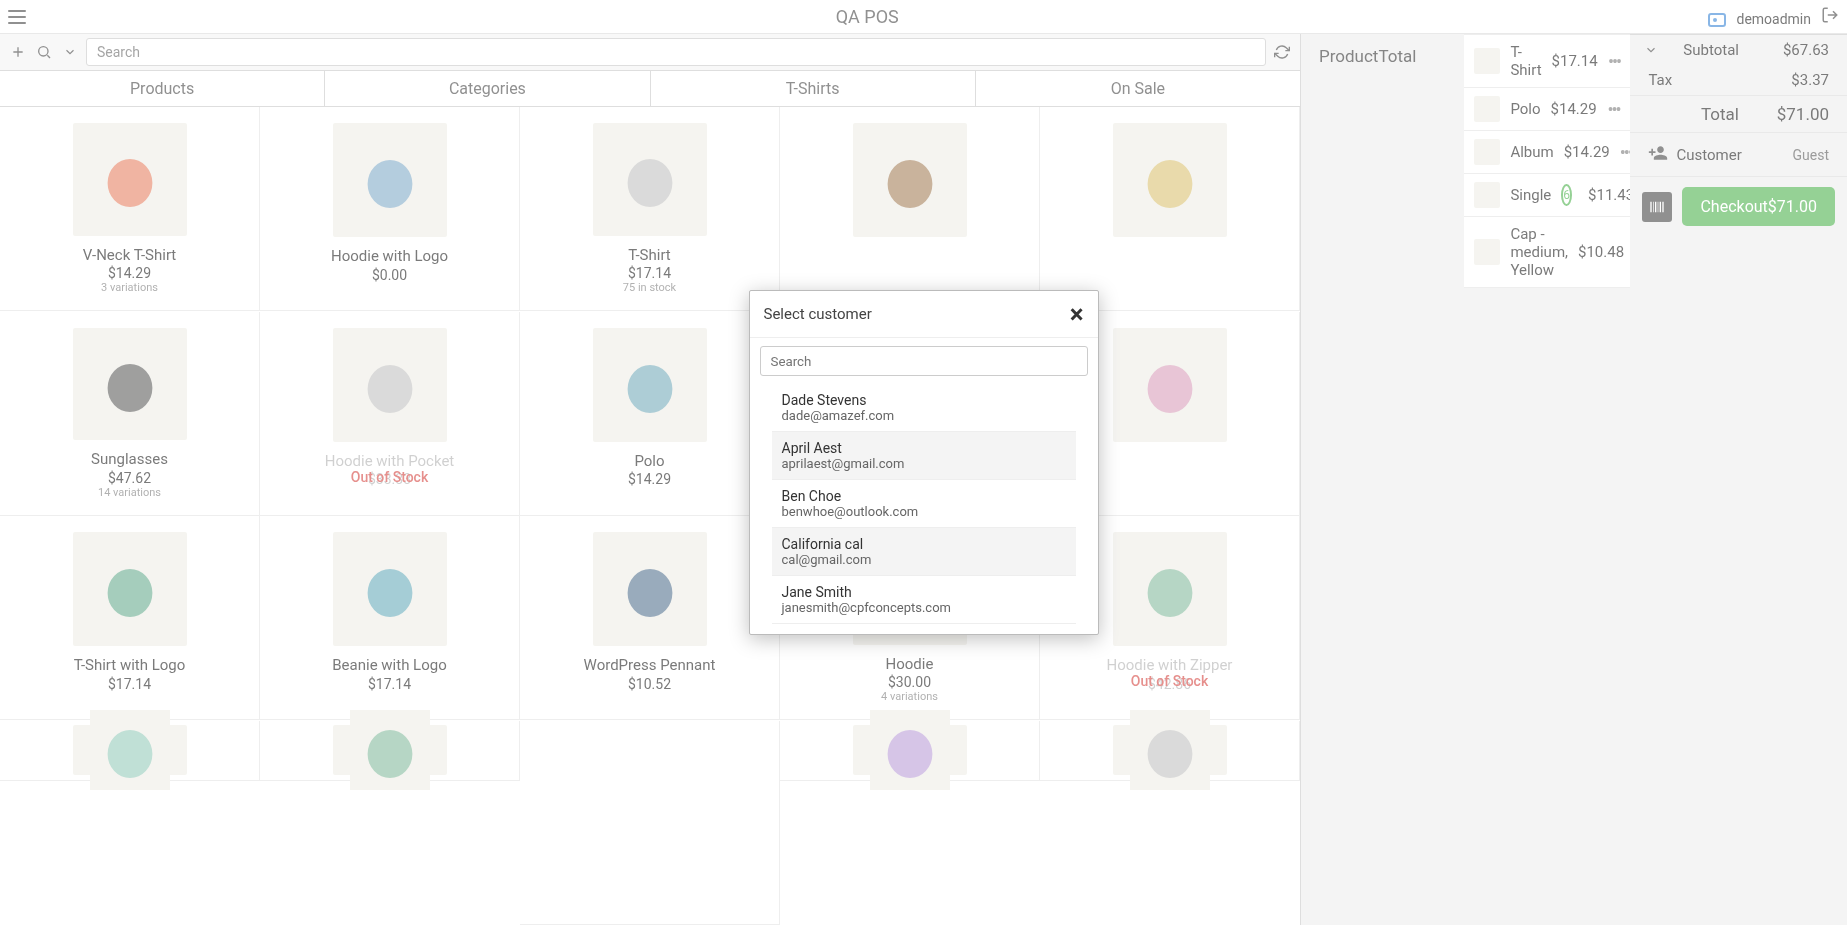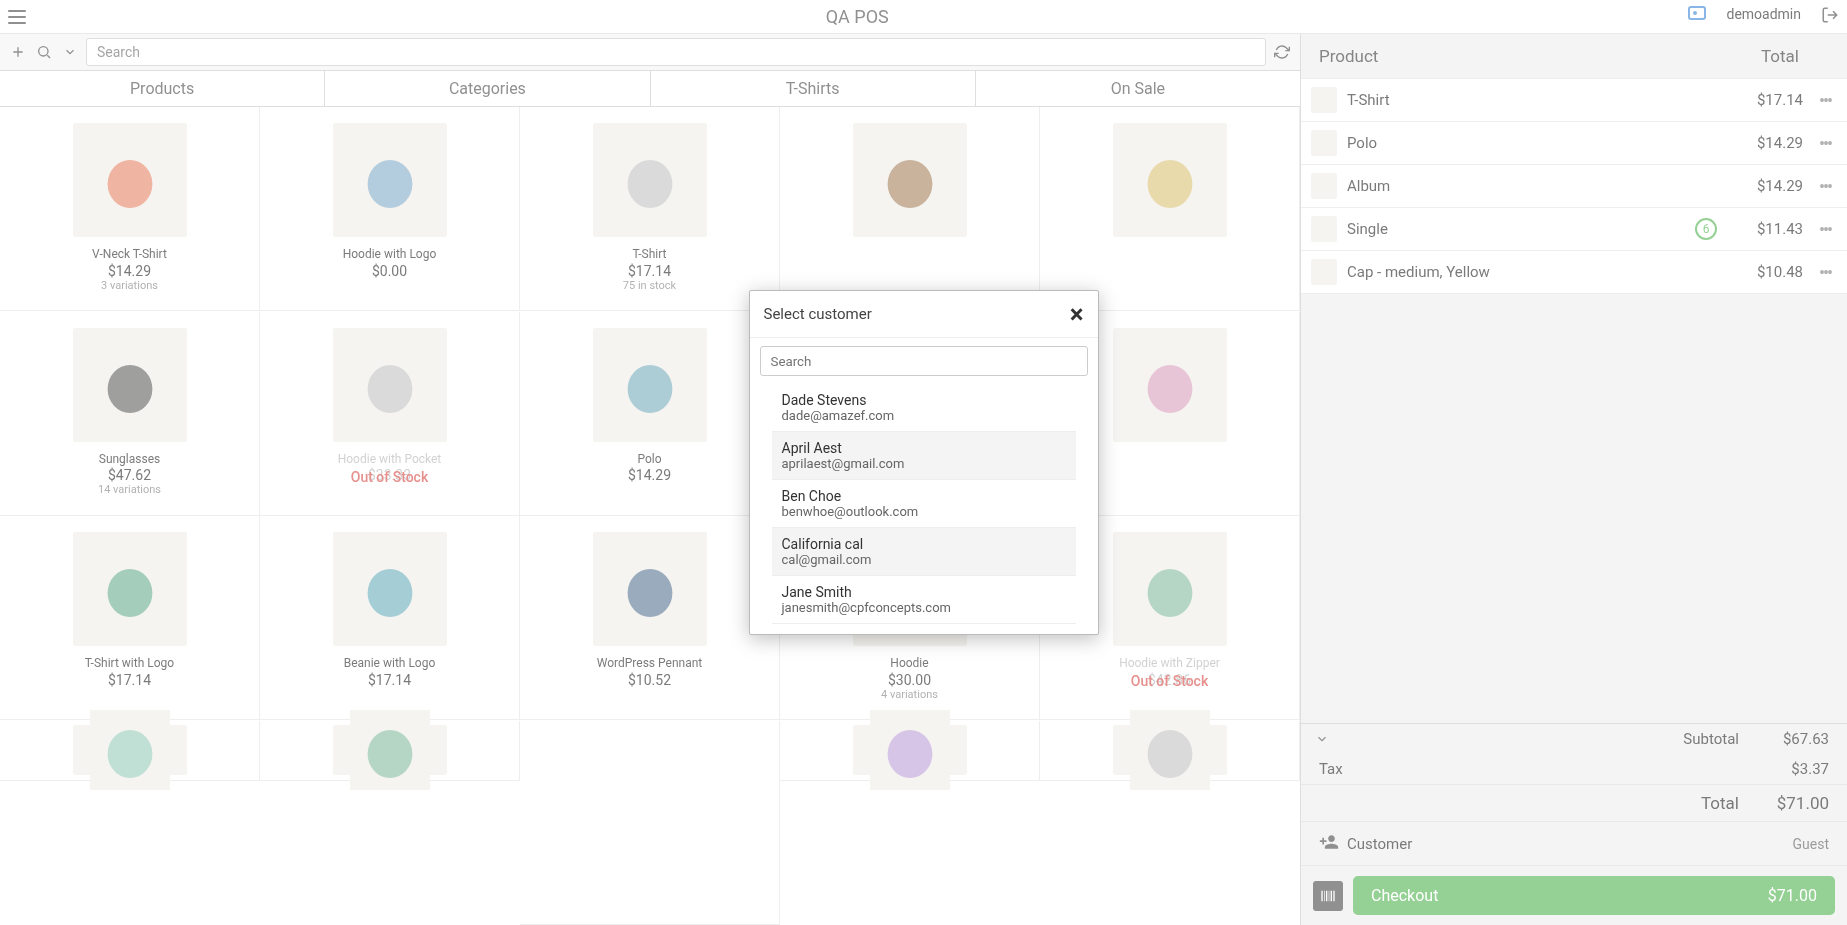--- a/index.html
+++ b/index.html
@@ -1,43 +1,43 @@
 <!DOCTYPE html>
 <html><head>
 <meta charset="utf-8">
 <style>
 *{box-sizing:border-box;margin:0;padding:0;font-family:-apple-system,BlinkMacSystemFont,"Segoe UI",Roboto,sans-serif}
 body{background:#f5f5f5;color:#333;font-size:14px;width:1847px;height:925px;overflow:hidden;position:relative}
 .header{height:34px;background:#fff;border-bottom:1px solid #ddd;display:flex;align-items:center;padding:0 8px}
 .hamburger{width:18px;height:14px;display:flex;flex-direction:column;justify-content:space-between;cursor:pointer}
 .hamburger span{height:2px;background:#555;border-radius:1px}
 .header-title{flex:1;text-align:center;font-size:18px;color:#555}
-.header-right{display:flex;align-items:flex-start;gap:20px}
+.header-right{display:flex;align-items:flex-end;gap:10px}
 .badge-icon{width:18px;height:14px;border:2px solid #4a90d9;border-radius:3px;position:relative}
 .badge-icon::after{content:"";position:absolute;left:3px;top:3px;width:4px;height:4px;background:#4a90d9;border-radius:50%}
 .logout-icon{width:18px;height:18px}
 .main{display:flex;height:calc(100% - 34px)}
 .left{flex:1;display:flex;flex-direction:column;border-right:1px solid #ccc}
 .toolbar{height:36px;display:flex;align-items:center;padding:4px 8px;gap:6px;background:#f5f5f5}
 .tool-btn{width:20px;height:20px;display:flex;align-items:center;justify-content:center;color:#555;cursor:pointer}
 .search-wrap{flex:1}
 .search-input{width:100%;height:28px;border:1px solid #ccc;border-radius:3px;padding:0 10px;font-size:14px;background:#fff}
 .tabs{display:flex;border-top:1px solid #ccc;border-bottom:1px solid #ccc;background:#fff}
 .tab{flex:1;text-align:center;padding:8px 0;font-size:16px;color:#555;cursor:pointer;border-right:1px solid #ccc}
 .tab:last-child{border-right:none}
 .grid{flex:1;overflow-y:auto;display:grid;grid-template-columns:repeat(5,1fr);background:#fff}
 .cell{border-right:1px solid #e5e5e5;border-bottom:1px solid #e5e5e5;padding:16px 8px;display:flex;flex-direction:column;align-items:center;justify-content:flex-start;height:204px;position:relative;cursor:pointer}
 .thumb{width:114px;height:114px;background:#f0efe9;border-radius:2px;display:flex;align-items:center;justify-content:center;margin-bottom:10px}
 .thumb svg{width:80px;height:80px}
-.pname{font-size:12px;text-align:right;color:#333;line-height:1.3}
+.pname{font-size:15px;text-align:right;color:#333;line-height:1.3}
 .pprice{font-size:14px;text-align:center;color:#333}
 .pmeta{font-size:11px;color:#888;text-align:center}
 .oos{color:#d9534f;font-size:14px;position:absolute;bottom:30px;left:0;right:0;text-align:center;font-weight:500}
 .cell.oos-cell .pname,.cell.oos-cell .pprice{opacity:.35}
-.right{width:546px;display:flex;flex-direction:column;background:#efefef}
+.right{width:546px;display:flex;background:#efefef}
 .cart-head{display:flex;padding:12px 18px;font-size:17px;color:#444}
 .cart-head .ch-prod{flex:1}
 .cart-items{flex:1;overflow-y:auto}
 .cart-row{display:flex;align-items:center;background:#fff;border-bottom:1px solid #e5e5e5;padding:8px 10px;gap:10px}
 .cart-row:first-child{border-top:1px solid #e5e5e5}
 .ci-thumb{width:26px;height:26px;background:#f0efe9;border-radius:2px;flex-shrink:0}
 .ci-name{flex:1;font-size:15px}
 .ci-qty{width:22px;height:22px;border:2px solid #5cb85c;border-radius:50%;display:flex;align-items:center;justify-content:center;font-size:12px;color:#5cb85c;margin-right:6px}
 .ci-price{width:70px;text-align:right;font-size:15px}
 .ci-more{width:24px;text-align:center;color:#888;cursor:pointer;font-size:18px;letter-spacing:-2px}

